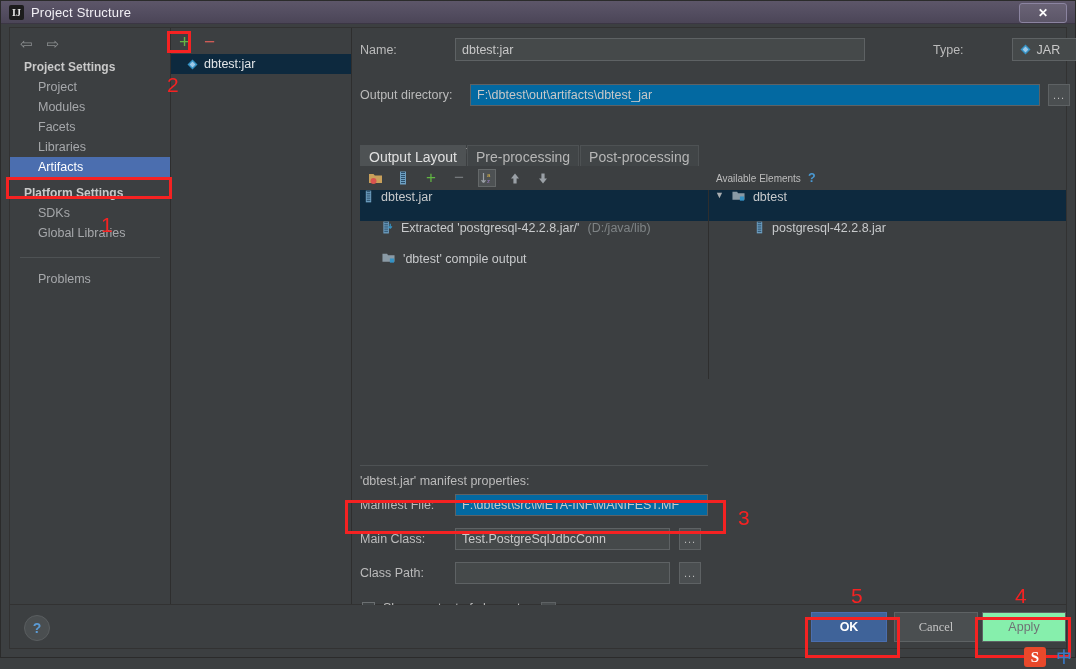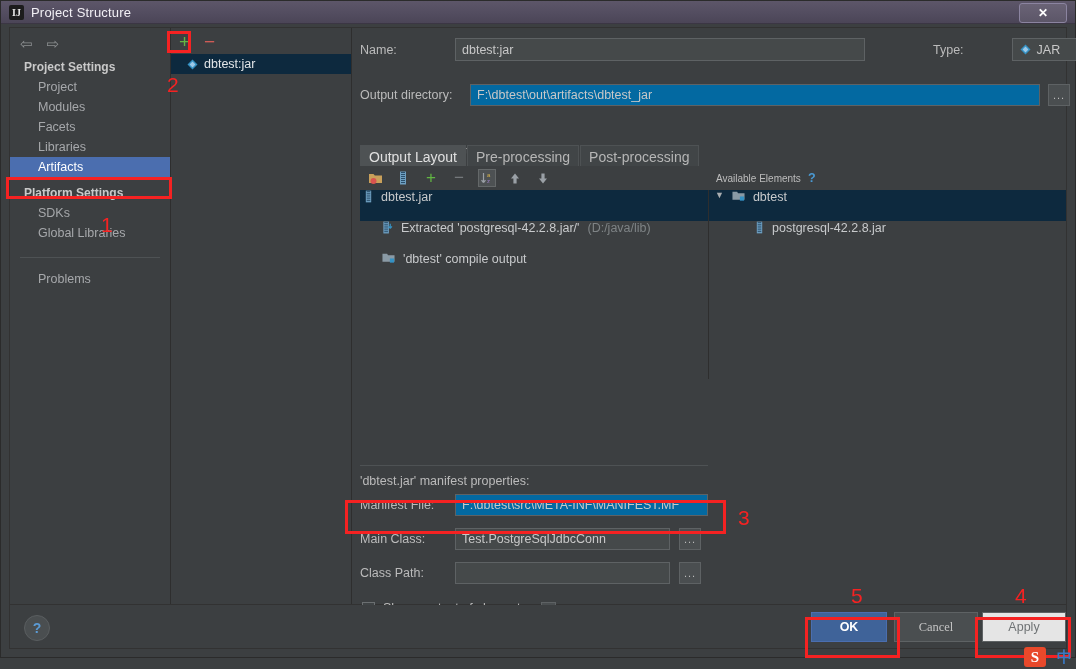--- a/index.html
+++ b/index.html
@@ -145,21 +145,21 @@
     background:#4a4e50;border:1px solid #5a5e60;color:#5b9bd5;
     display:flex;align-items:center;justify-content:center;font-size:14px;font-weight:bold;cursor:pointer;
   }
   .dlg-btn{
     height:30px;min-width:76px;box-sizing:border-box;
     display:flex;align-items:center;justify-content:center;
     font-size:12.5px;cursor:pointer;
     border:1px solid #5e6264;background:#4a4e50;color:#c4c4c4;
   }
   .dlg-btn.primary{background:#3f6399;border-color:#4b6eaf;color:#ffffff;font-weight:bold;}
-  .dlg-btn.disabled{color:#6f7375;background:#e5e5e5;}
+  .dlg-btn.disabled{color:#6f7375;background:#86efac;}
 
   
   .redbox{position:absolute;border:3px solid #f52222;box-sizing:border-box;pointer-events:none;}
   .rednum{position:absolute;color:#f52222;font-size:21px;font-family:"Liberation Sans",sans-serif;pointer-events:none;}
 
   
   #watermark{
     position:absolute;left:818px;top:636px;color:#d8dde0;opacity:.82;
     font-size:16px;letter-spacing:.2px;pointer-events:none;
     text-shadow:0 1px 0 rgba(0,0,0,.45);

